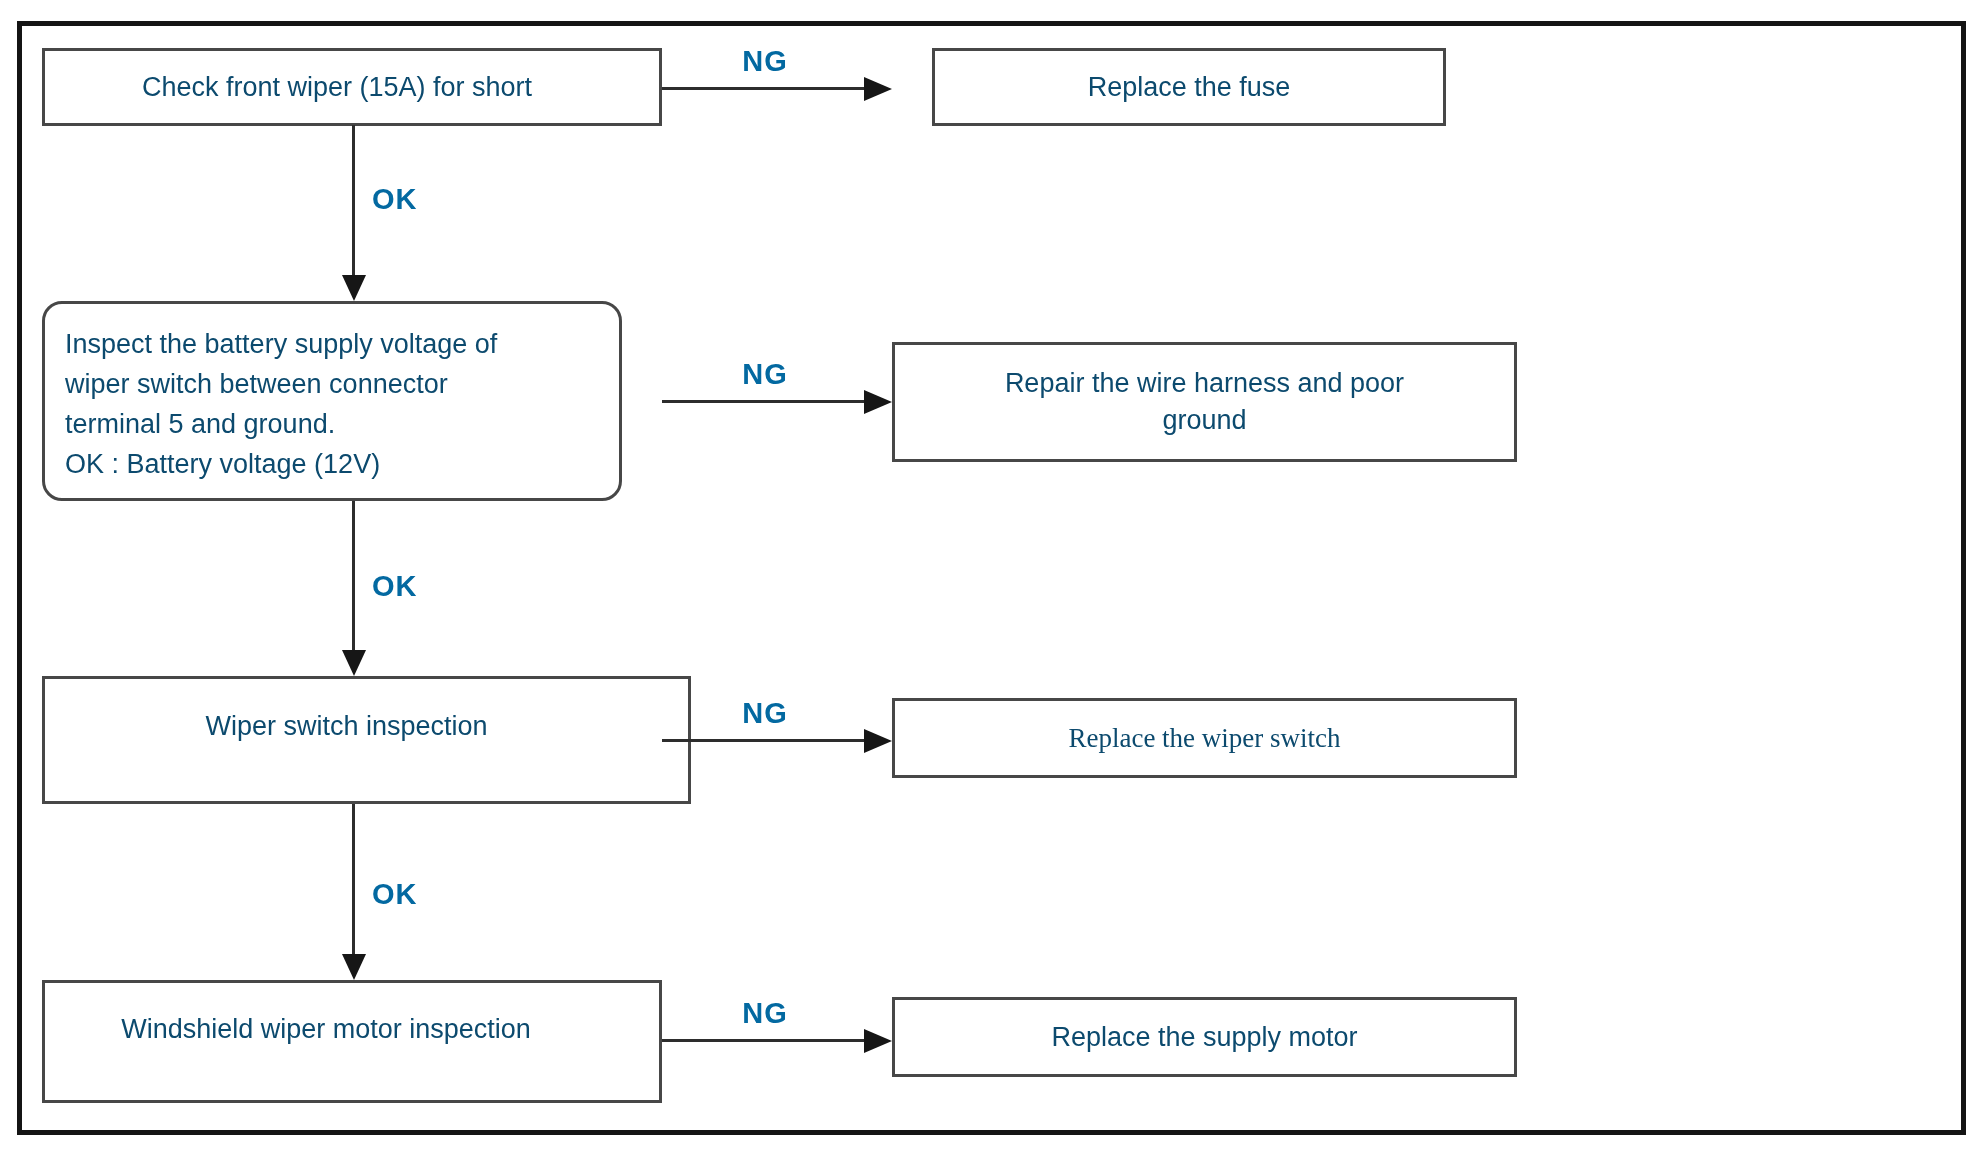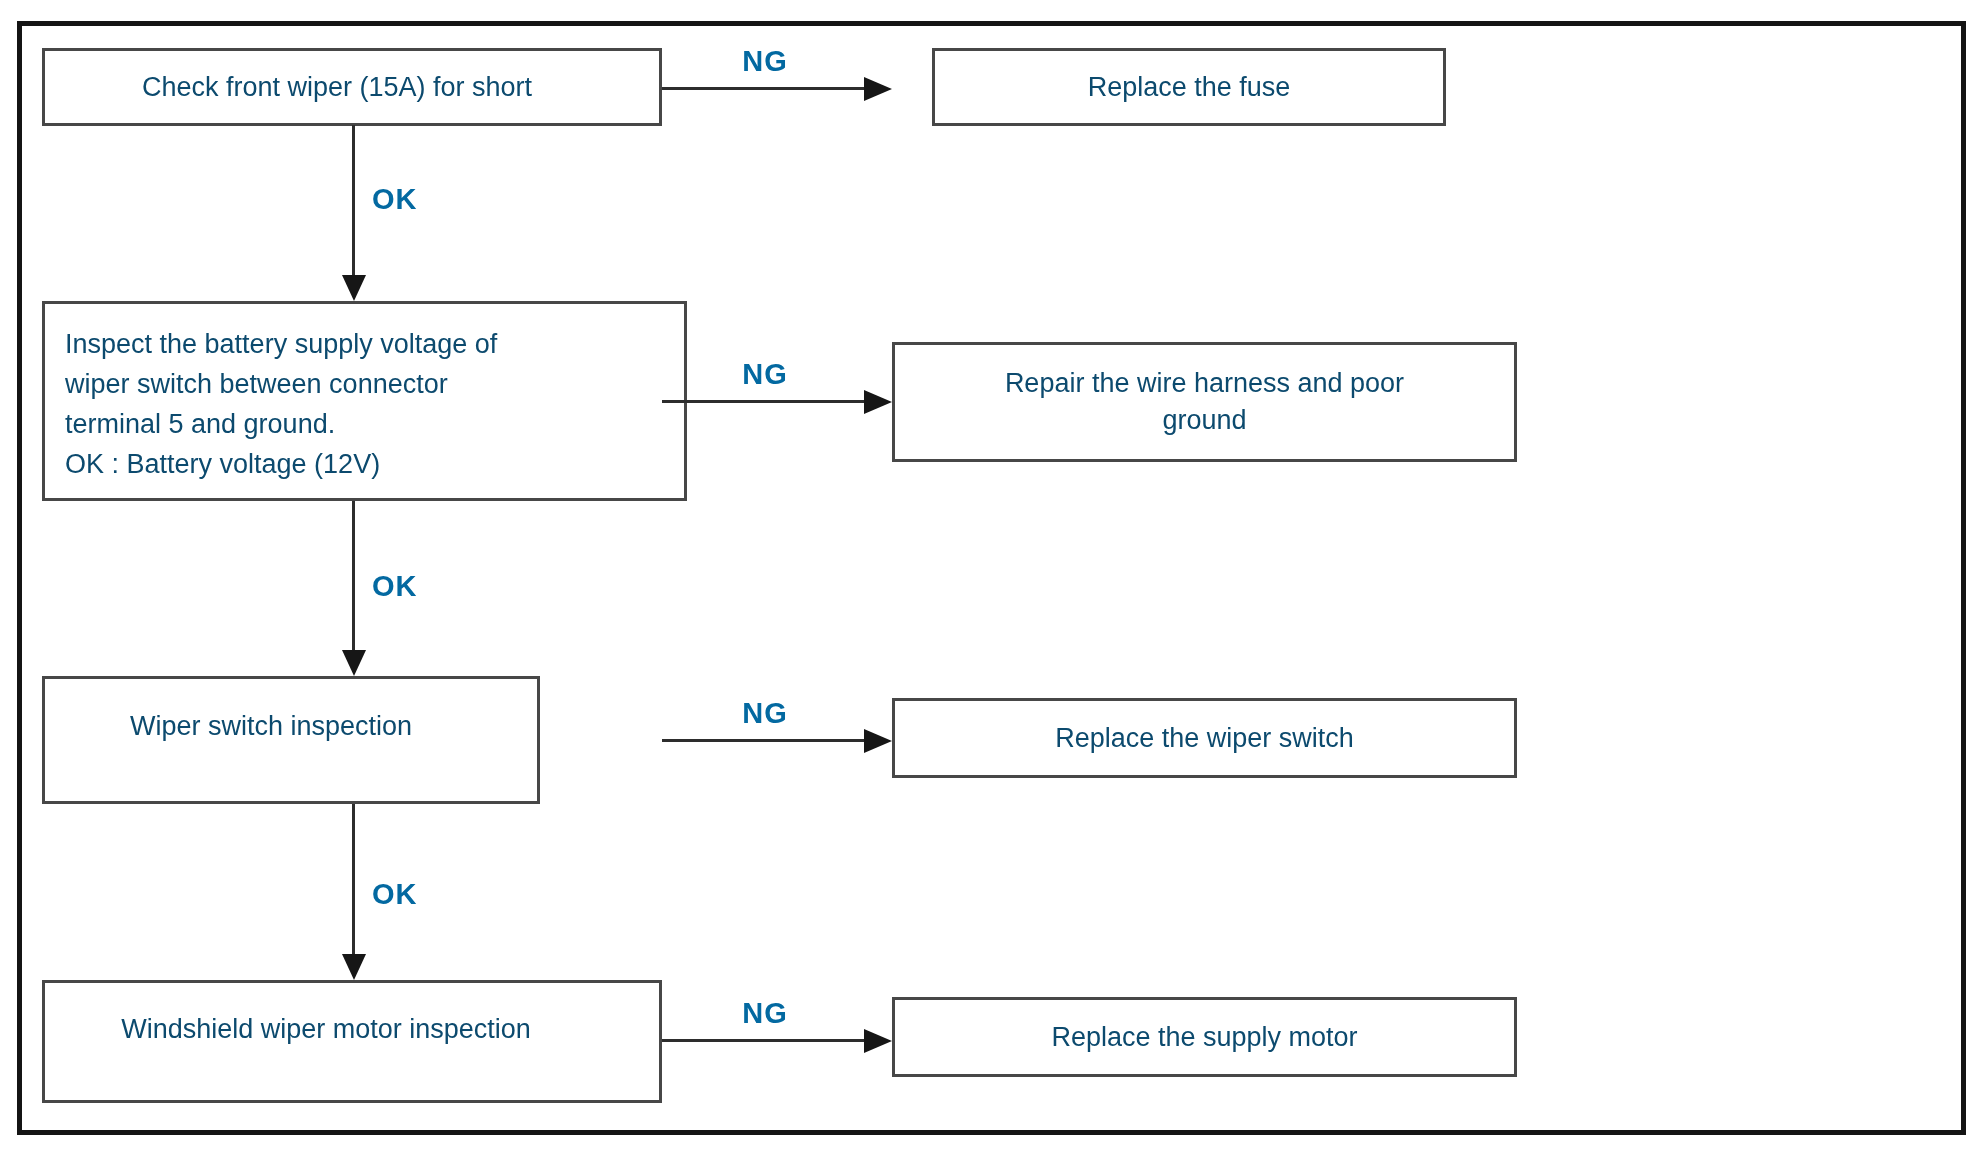--- a/index.html
+++ b/index.html
@@ -49,27 +49,27 @@
     white-space: nowrap;
   }
   .node.stack {
     flex-direction: column;
   }
   .node.stack .tline {
     line-height: 37px;
   }
   
   .check-1 { left: 42px;  top: 48px;  width: 620px; height: 78px;  padding-right: 30px; }
-  .check-2 { left: 42px;  top: 301px; width: 645px; height: 200px; }
-  .check-3 { left: 42px;  top: 676px; width: 498px; height: 128px; padding-right: 40px; padding-bottom: 28px; }
+  .check-2 { left: 42px;  top: 301px; width: 580px; height: 200px; border-radius: 20px; }
+  .check-3 { left: 42px;  top: 676px; width: 649px; height: 128px; padding-right: 40px; padding-bottom: 28px; }
   .check-4 { left: 42px;  top: 980px; width: 620px; height: 123px; padding-right: 52px; padding-bottom: 26px; }
   
   .action-1 { left: 932px; top: 48px;  width: 514px; height: 78px; }
   .action-2 { left: 892px; top: 342px; width: 625px; height: 120px; }
-  .action-3 { left: 892px; top: 698px; width: 625px; height: 80px; }
+  .action-3 { left: 892px; top: 698px; width: 625px; height: 80px; font-family: Liberation Serif, serif; }
   .action-4 { left: 892px; top: 997px; width: 625px; height: 80px; }
 
   
   .hline {
     position: absolute;
     left: 662px;
     width: 212px;
     height: 3px;
     background: #2d2d2d;
   }

